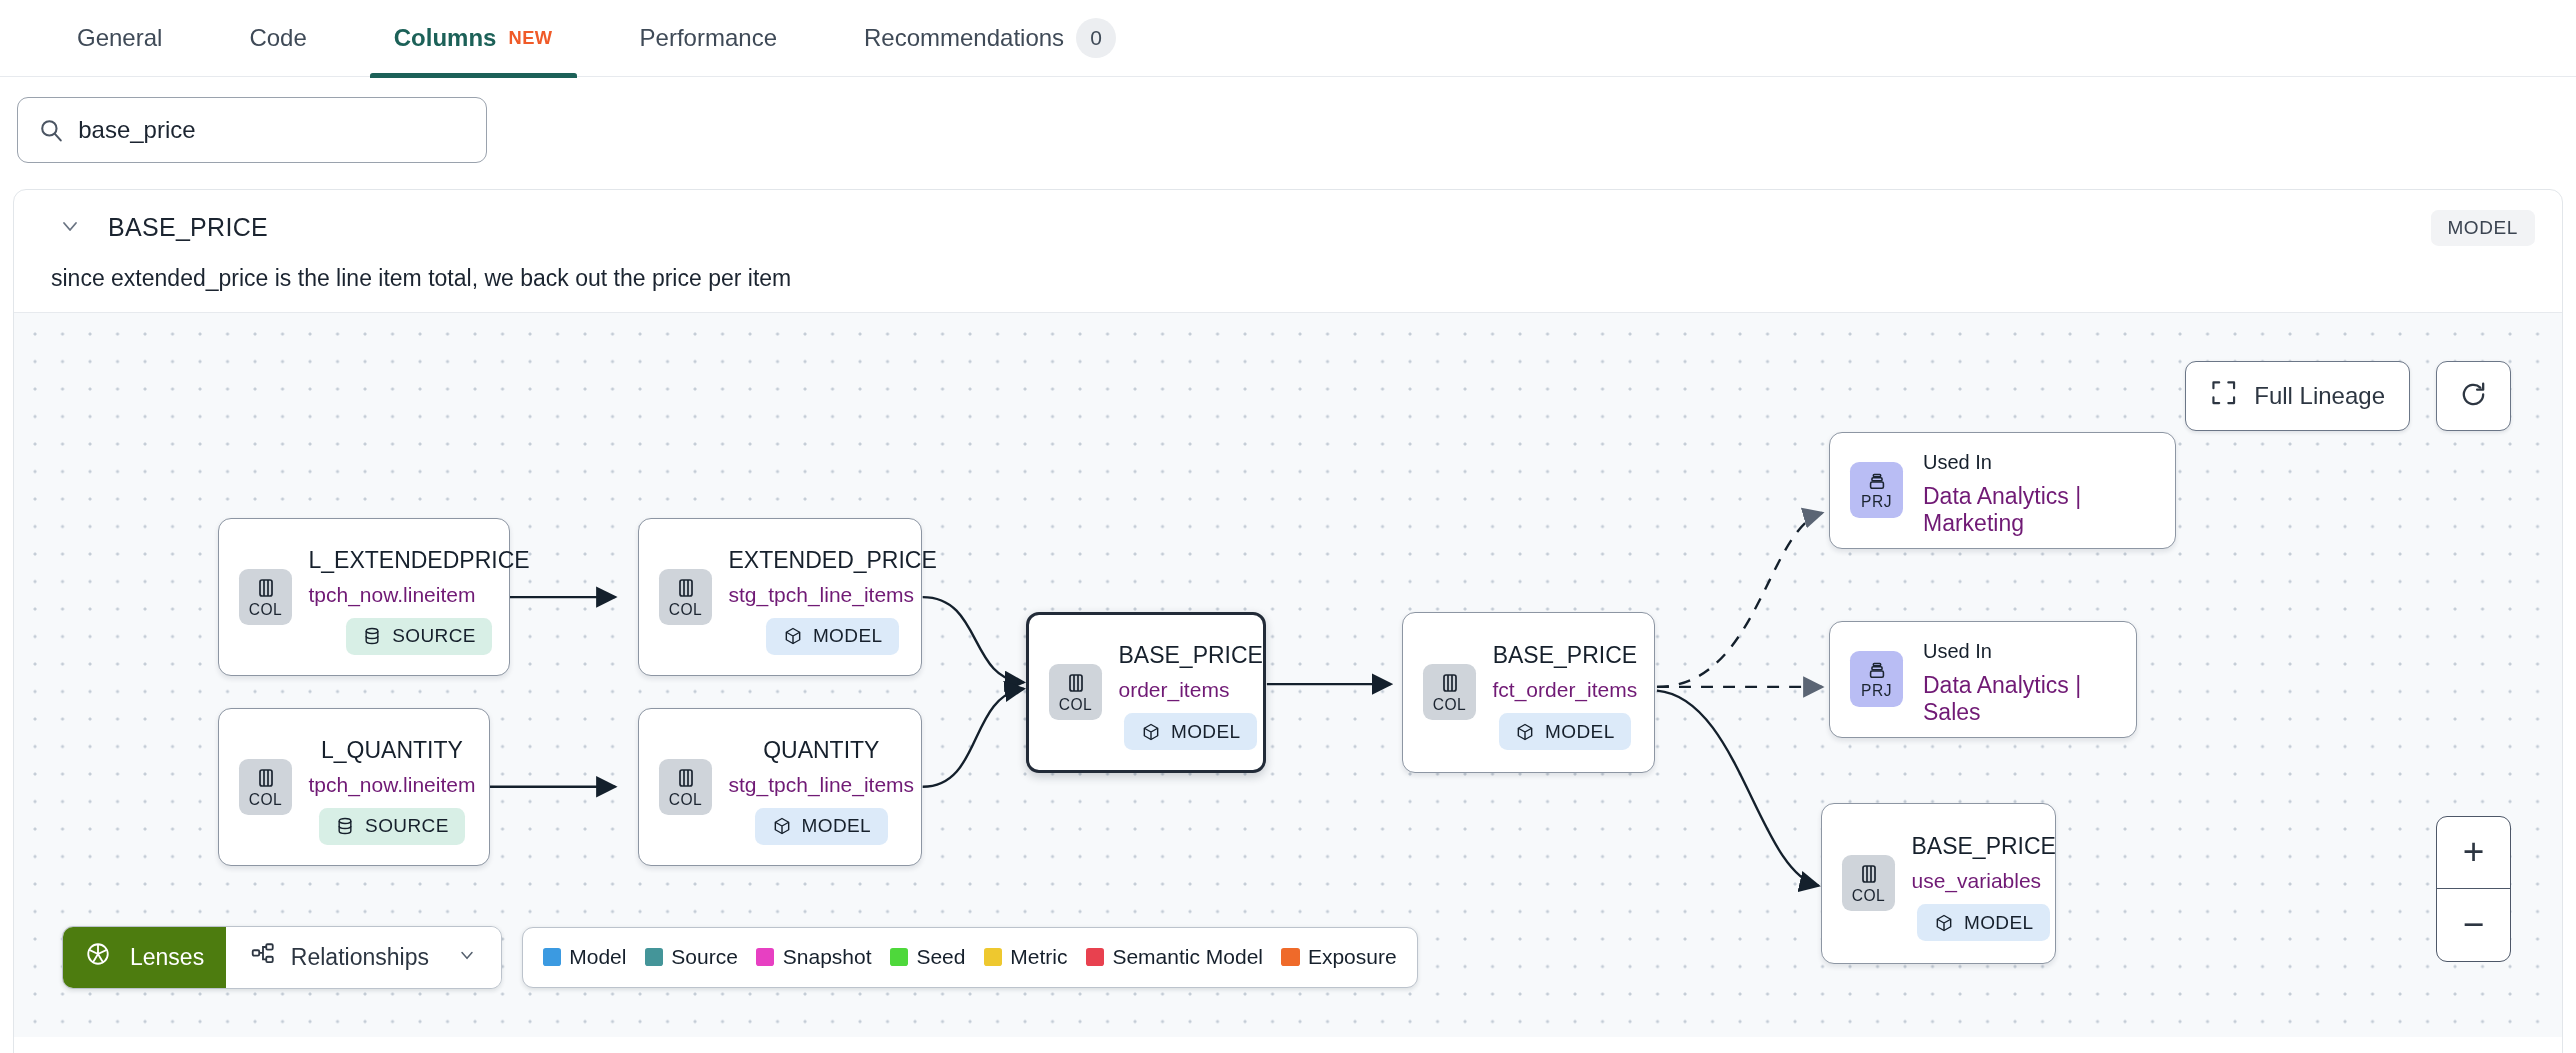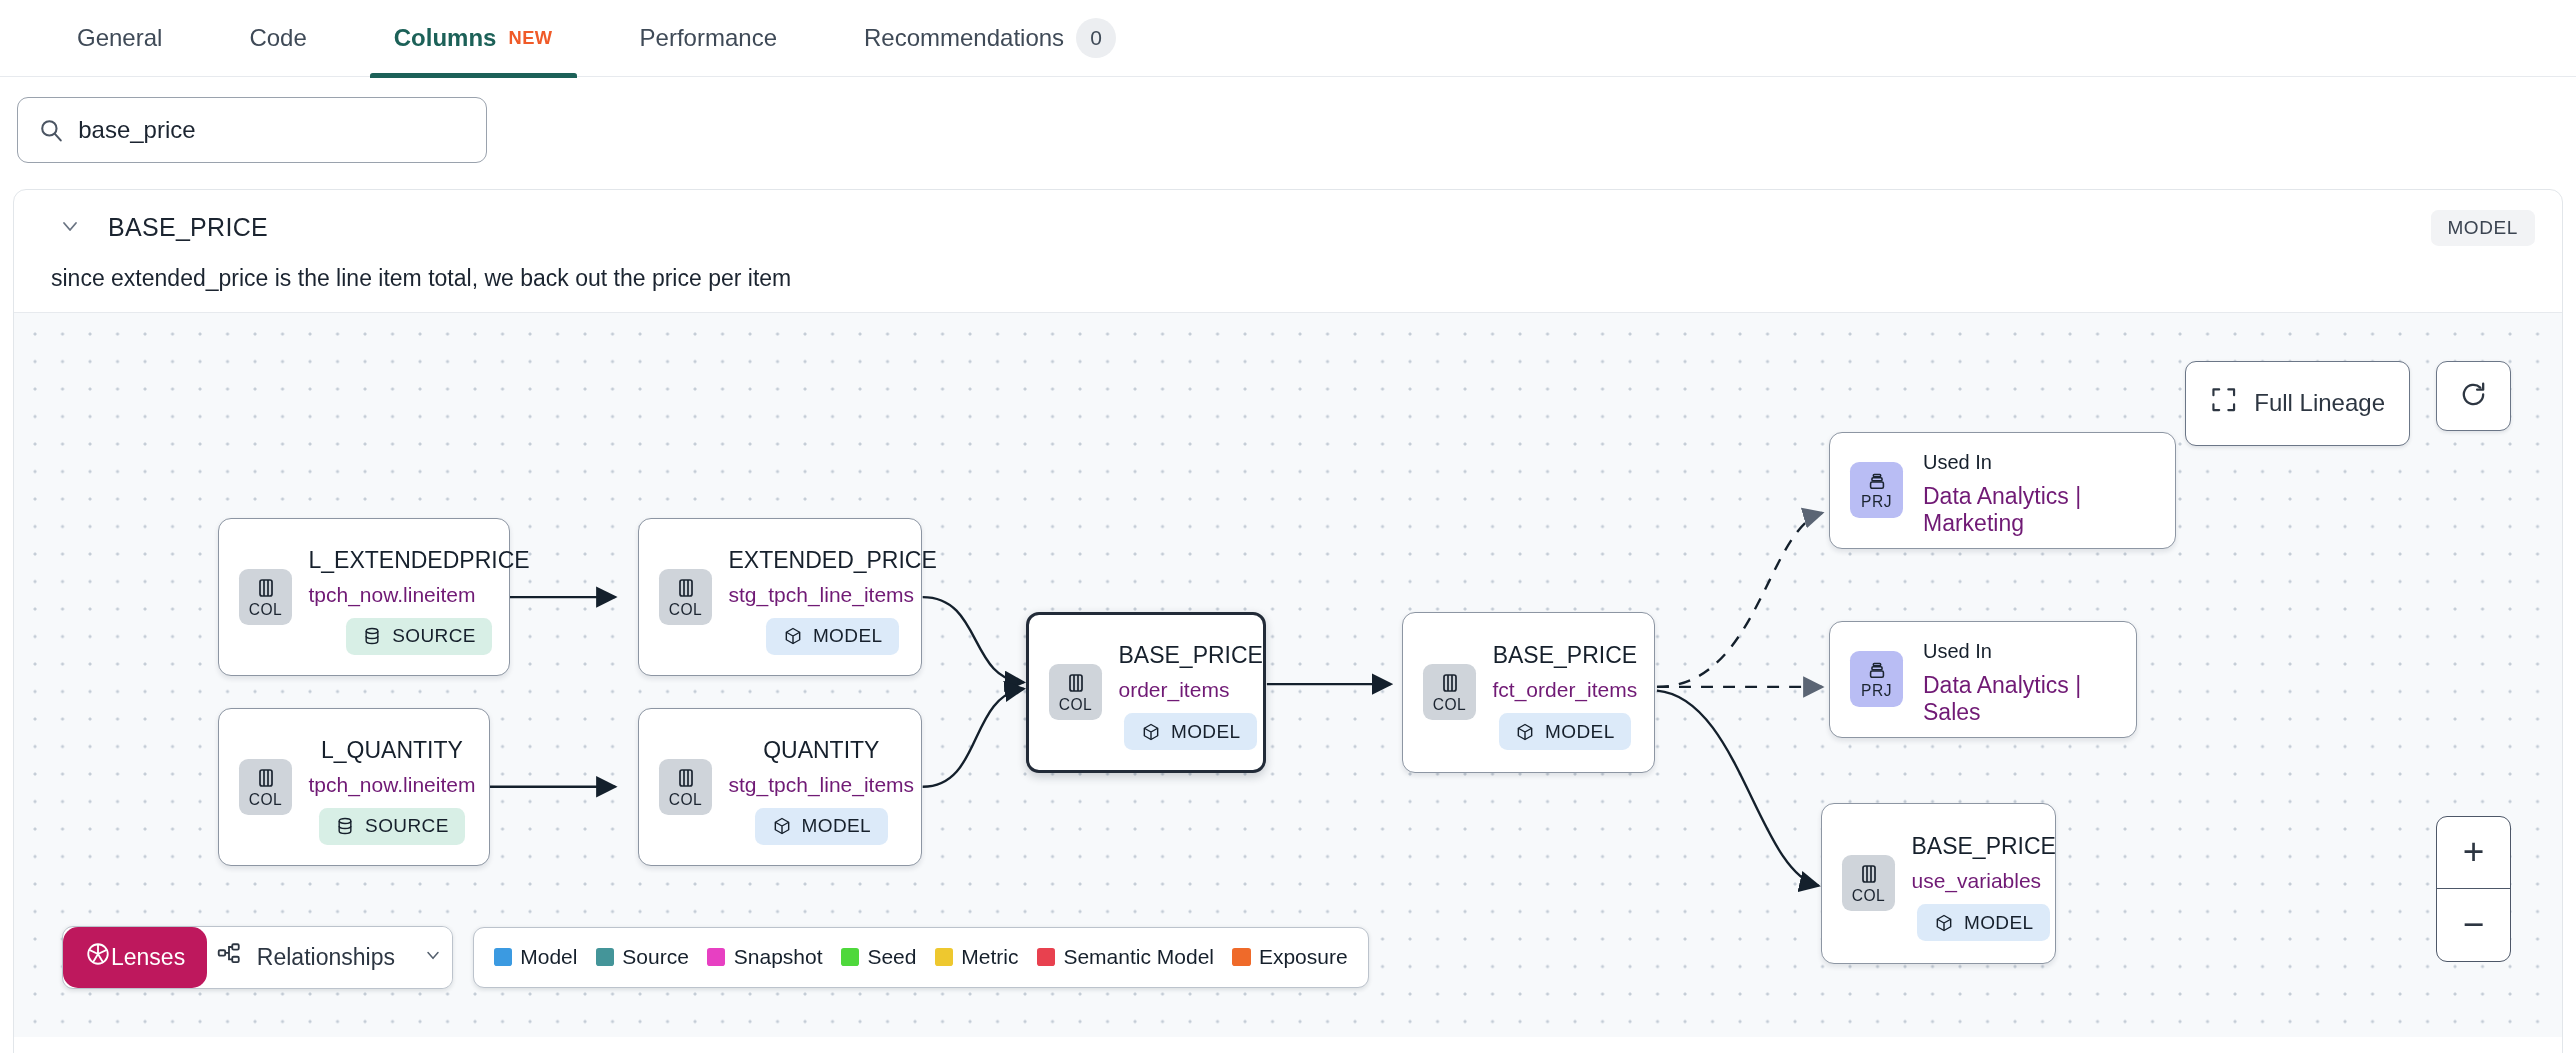--- a/index.html
+++ b/index.html
@@ -164,21 +164,21 @@
   .node .n-pill.source { background: #d8efe6; }
 
   
   .node.prj .body { padding-left: 20px; }
   .node.prj .n-title { text-align: left; font-size: 20px; margin-bottom: 9.2px; }
   .node.prj .n-sub { font-size: 23px; margin-bottom: 0; }
 
   
   .full-lineage-btn {
     position: absolute; top: 48px; right: 152px;
-    height: 85px; padding: 0 24px;
+    height: 70px; padding: 0 24px;
     display: flex; align-items: center; gap: 16.5px;
     background: #fff; border: 1.8px solid #6b7687;
     border-radius: 11px; font-size: 24px; color: #2d3642;
     box-shadow: 0 1.8px 3.7px rgba(20,30,45,.10);
     z-index: 10; cursor: pointer;
   }
   .refresh-btn {
     position: absolute; top: 48px; right: 51px;
     width: 75px; height: 70px;
     display: flex; align-items: center; justify-content: center;
@@ -203,29 +203,29 @@
     position: absolute; left: 48px; bottom: 48px;
     display: flex; align-items: center; gap: 20px;
     z-index: 10;
   }
   .lens-group {
     display: flex; border-radius: 11px; overflow: hidden;
     border: 1.8px solid #bcc3cc; background:#fff;
     box-shadow: 0 1.8px 4.6px rgba(20,30,45,.12);
   }
   .lens-btn {
-    background: #be185d; color: #fff;
-    display: flex; align-items: center; gap: 0;
+    background: #4d7c0f; color: #fff;
+    display: flex; align-items: center; gap: 19px;
     padding: 0 22px; height: 61px;
-    font-size: 23px; cursor: pointer; border-radius: 15px;
+    font-size: 23px; cursor: pointer;
   }
   .rel-btn {
     background: #fff; color: #2d3642;
     display: flex; align-items: center; gap: 14.7px;
-    padding: 0 9px; height: 61px;
+    padding: 0 24px; height: 61px;
     font-size: 23px; cursor: pointer;
   }
   .rel-btn .chev { font-size: 20px; color:#55606e; margin-left: 13px; }
   .legend {
     display: flex; align-items: center; gap: 18.3px;
     background: #fff; border: 1.8px solid #bcc3cc; border-radius: 11px;
     padding: 0 20px; height: 61px;
     box-shadow: 0 1.8px 4.6px rgba(20,30,45,.12);
   }
   .legend .item { display: flex; align-items: center; gap: 8.3px; font-size: 21px; color: #16202c; }

